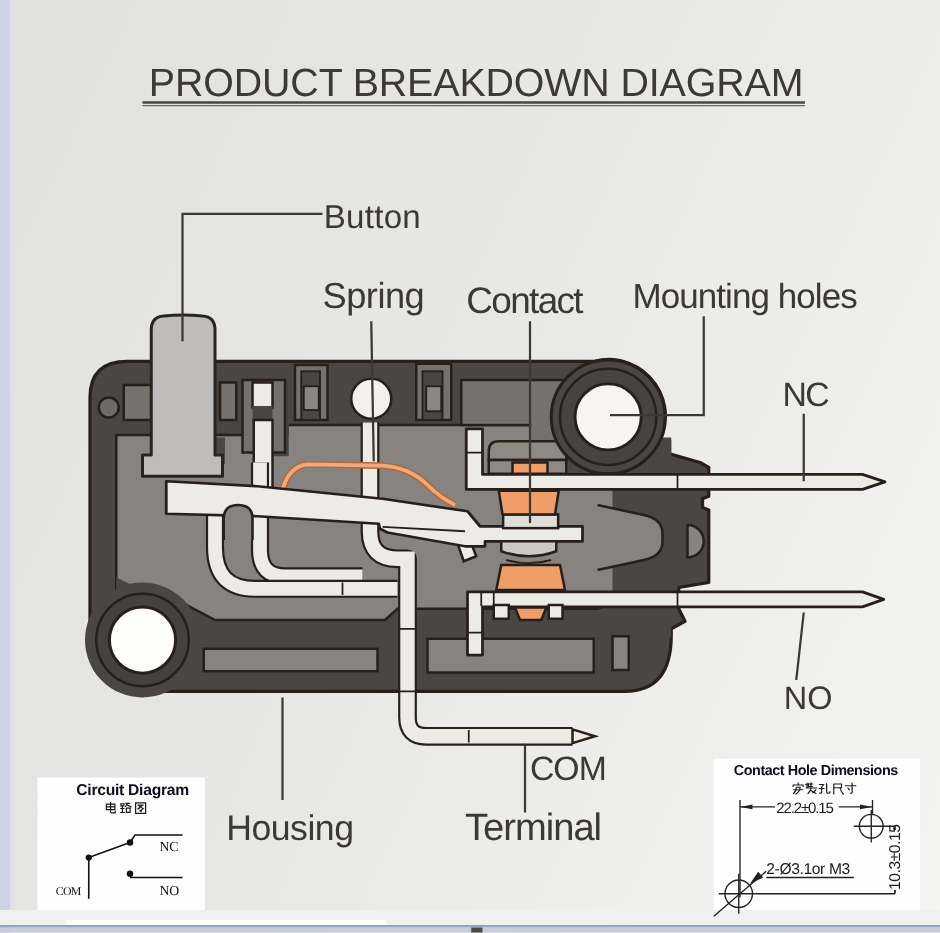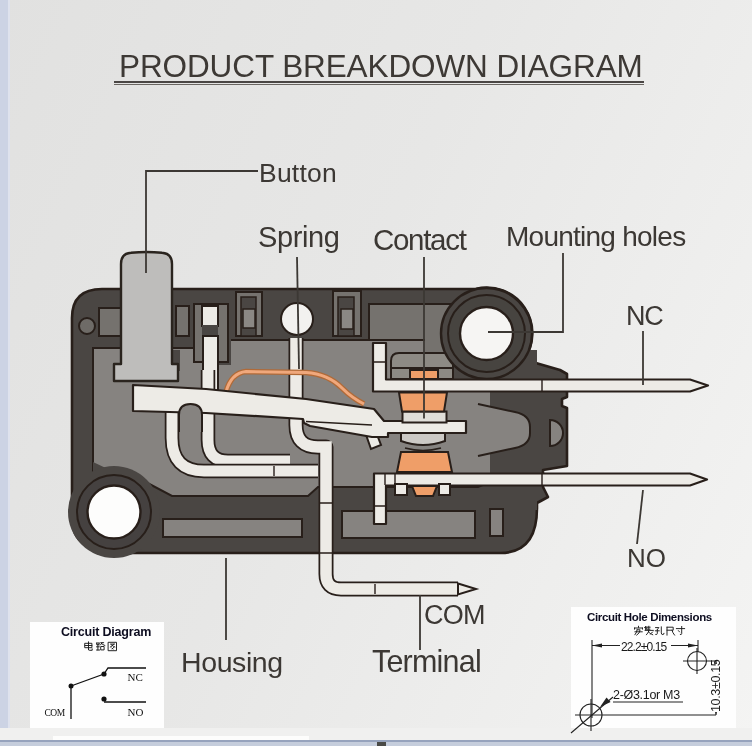--- a/index.html
+++ b/index.html
@@ -139,21 +139,21 @@
   <text class="lbl" x="626" y="325" font-size="27" letter-spacing="-1.2">NC</text>
   <text class="lbl" x="627" y="567" font-size="26">NO</text>
   <text class="lbl" x="424" y="624" font-size="27" letter-spacing="-0.8">COM</text>
   <text class="lbl" x="181" y="672" font-size="28.5" letter-spacing="-0.4">Housing</text>
   <text class="lbl" x="372" y="672" font-size="30.5" letter-spacing="-0.8">Terminal</text>
 </svg>
 
 <div id="cbox"></div>
 <div id="mbox"></div>
 <div style="position:absolute;left:61px;top:625px;font-weight:bold;font-size:12.5px;color:#0d0d20;letter-spacing:-0.2px;">Circuit Diagram</div>
-<div style="position:absolute;left:587px;top:610.5px;font-weight:bold;font-size:11.5px;color:#0d0d20;letter-spacing:-0.35px;">Circuit Hole Dimensions</div>
+<div style="position:absolute;left:587px;top:610.5px;font-weight:bold;font-size:11.5px;color:#0d0d20;letter-spacing:-0.35px;">Contact Hole Dimensions</div>
 
 <svg id="boxsvg" width="752" height="746" viewBox="0 0 752 746">
 
   <g stroke="#111" stroke-width="1.3" fill="none">
     <path d="M71,686 L71,719"></path>
     <path d="M71,686 L104,674"></path>
     <path d="M104,674 L108,668 L146,668"></path>
     <path d="M104,702 L146,702"></path>
   </g>
   <circle cx="71" cy="686" r="2.5" fill="#111"></circle>

